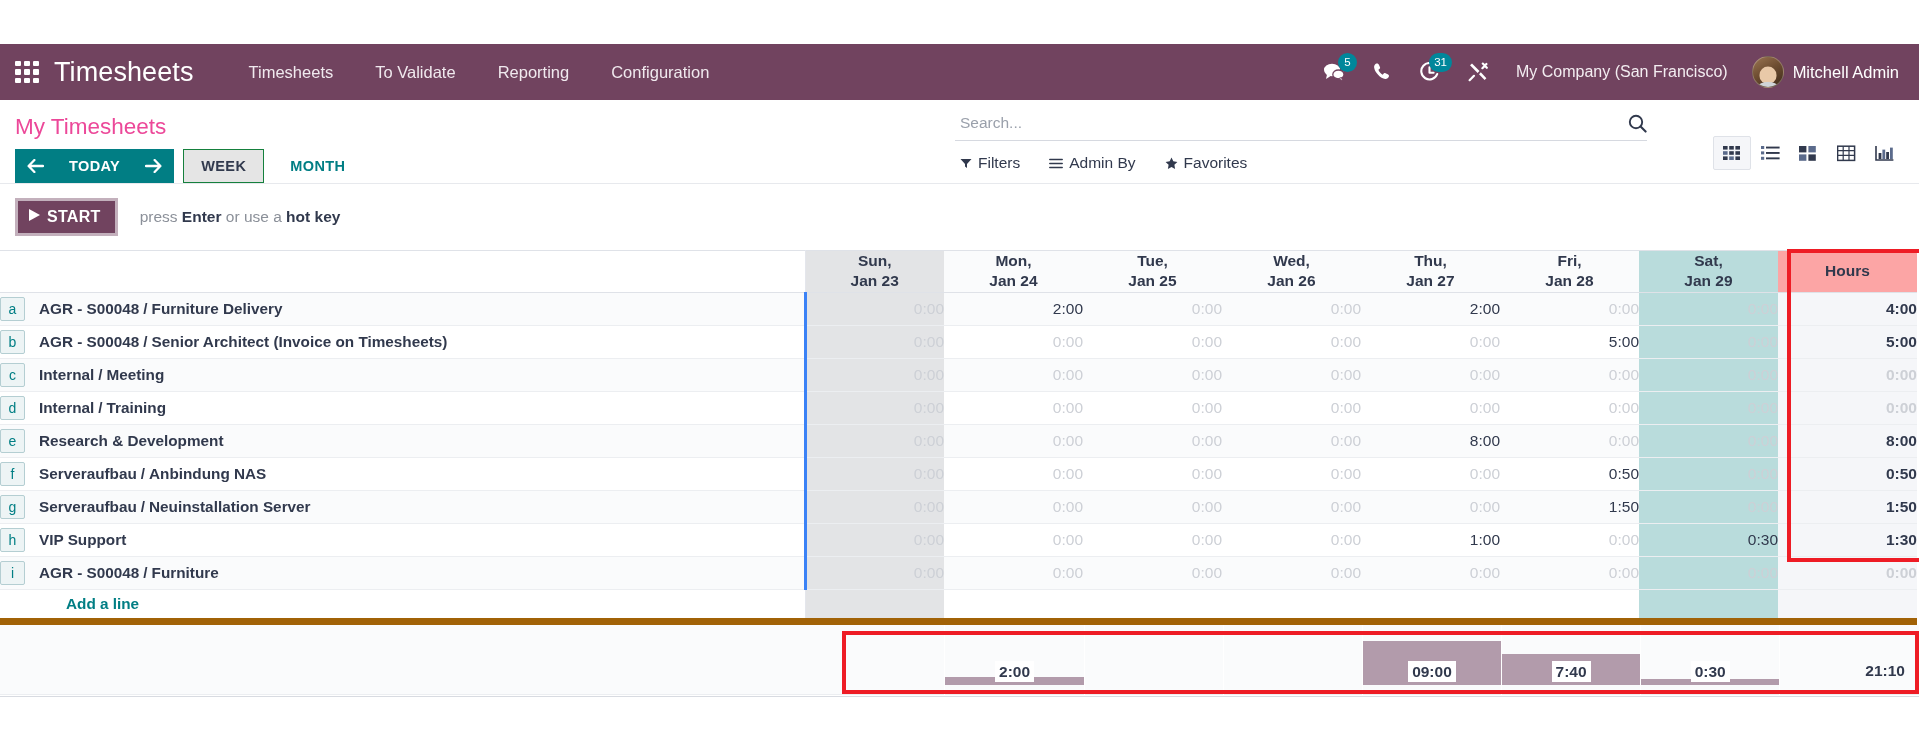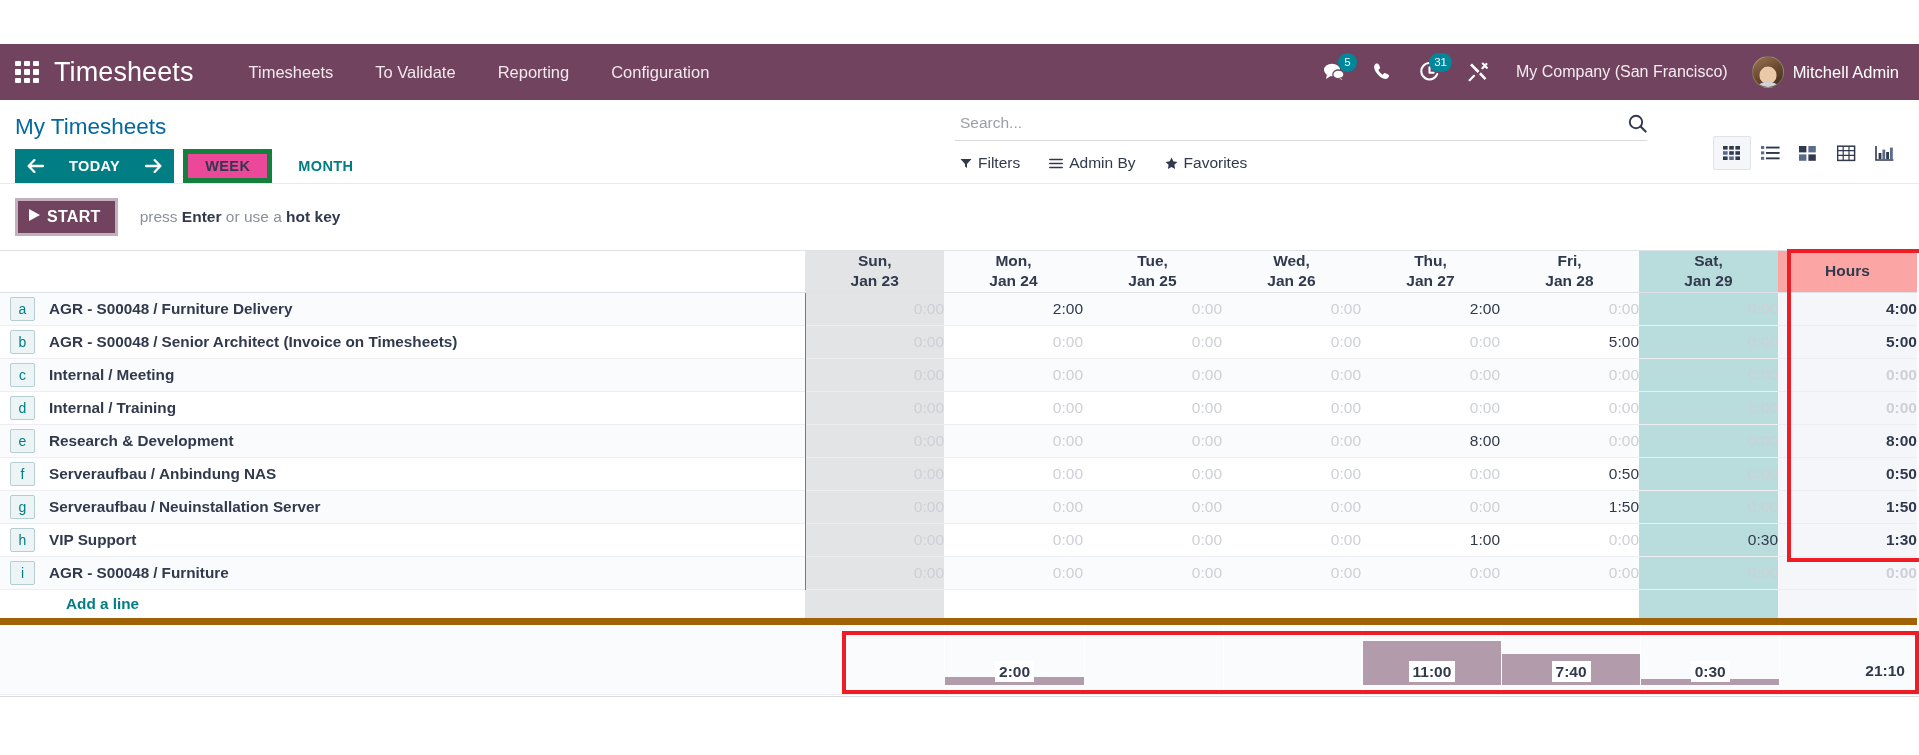--- a/index.html
+++ b/index.html
@@ -131,21 +131,21 @@
     background: #ffffff;
     border-bottom: 1px solid #e7e9ed;
     padding: 0;
     position: relative;
     height: 84px;
   }
   .cp-row { display: flex; align-items: flex-start; }
   .cp-left { padding-left: 15px; width: 955px; flex: none; }
   .breadcrumb-title {
     font-size: 22.5px;
-    color: #0369a1;
+    color: #ec4899;
     font-weight: 400;
     padding-top: 13px;
     line-height: 1.2;
     white-space: nowrap;
   }
   .date-controls {
     display: flex;
     align-items: center;
     margin-top: 9px;
     gap: 0;
@@ -173,23 +173,23 @@
     font-size: 14.5px;
     font-weight: bold;
     letter-spacing: .4px;
     height: 34px;
     padding: 0 17px;
     margin-left: 9px;
     cursor: pointer;
     font-family: "Liberation Sans", sans-serif;
   }
   .btn-scale.active {
-    background: #ec4899;
+    background: #e5e5e5;
     color: #31394d;
-    border: 5px solid #15803d;
+    border: 1px solid #15803d;
   }
 
   .cp-mid {
     flex: 1;
     padding-top: 12px;
     min-width: 0;
   }
   .search-wrap {
     border-bottom: 1px solid #d6d9e0;
     display: flex;
@@ -314,22 +314,21 @@
     height: 56px;
     line-height: 1.32;
     padding: 3px 8px;
   }
   thead th.label-head { background: #ffffff; border-right: 1px solid #e4e6ec; }
   thead th.weekend { background: #e3e4e6; }
   thead th.today   { background: #b9dcdc; }
   thead th.hours-head { background: #fca5a5; }
 
   tbody td.rowlabel {
-    padding-left: 10px;
-    border-right: 1px solid #3b82f6;
+    border-right: 3px solid #3b82f6;
     white-space: nowrap;
   }
   tbody tr { border-bottom: 1px solid #eceef1; }
   tbody tr:nth-child(odd) td { background: #fafbfc; }
   tbody tr:nth-child(even) td { background: #ffffff; }
   tbody tr td.weekend { background: #e3e4e6 !important; }
   tbody tr td.today   { background: #b9dcdc !important; }
   tbody tr td.hourscell { background: #f5f6f9 !important; }
 
   .hotkey-badge {
@@ -805,21 +804,21 @@
           <td class="tot-label"></td>
           <td class="tot-cell"></td>
           <td class="tot-cell">
             <div class="bar" style="height: 8px; background: rgb(178, 155, 171);"></div>
             <div class="tot-value"><span>2:00</span></div>
           </td>
           <td class="tot-cell"></td>
           <td class="tot-cell"></td>
           <td class="tot-cell">
             <div class="bar" style="height: 44px; background: rgb(178, 155, 171);"></div>
-            <div class="tot-value"><span>11:00</span></div>
+            <div class="tot-value"><span>09:00</span></div>
           </td>
           <td class="tot-cell">
             <div class="bar" style="height: 31px; background: rgb(178, 155, 171);"></div>
             <div class="tot-value"><span>7:40</span></div>
           </td>
           <td class="tot-cell">
             <div class="bar" style="height: 6px; background: rgb(178, 155, 171);"></div>
             <div class="tot-value"><span>0:30</span></div>
           </td>
           <td class="tot-cell grand">

